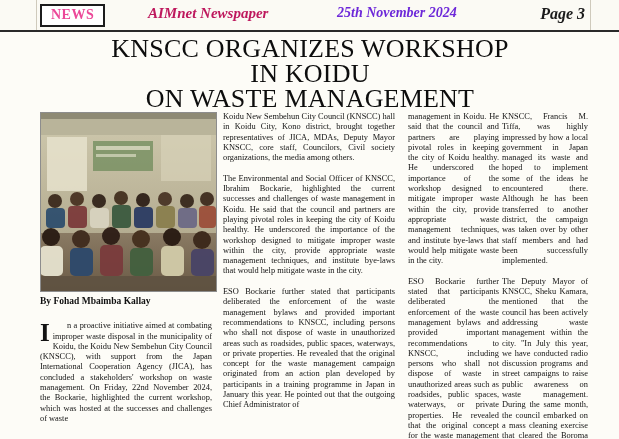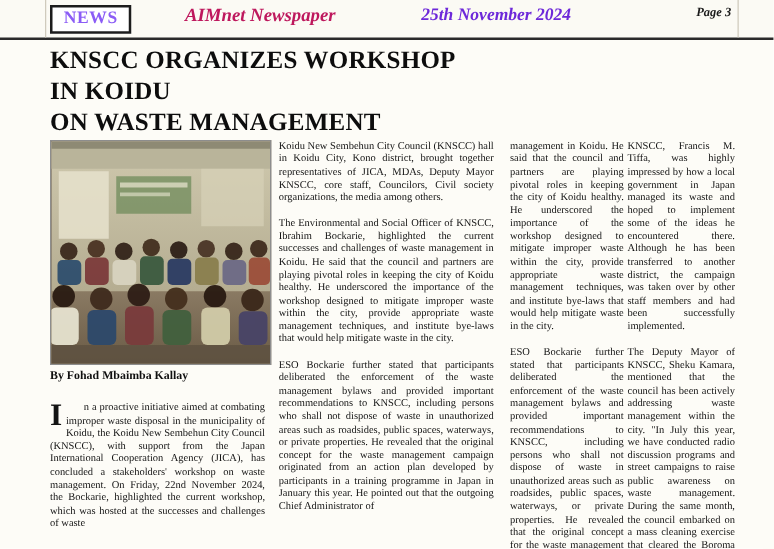--- a/index.html
+++ b/index.html
@@ -36,21 +36,21 @@
     position: absolute;
     left: 40px;
     top: 4px;
     border: 2px solid #1c1c1c;
     padding: 1px 9px 2px 9px;
     font-family: "Liberation Serif", serif;
     font-weight: bold;
     font-size: 14px;
     letter-spacing: 0.5px;
     background: #ffffff;
-    color: #8b5cf6;
+    color: #ec4899;
   }
   .paper-name {
     position: absolute;
     left: 148px;
     top: 5px;
     font-family: "Liberation Serif", serif;
     font-style: italic;
     font-weight: bold;
     font-size: 15px;
     color: #be185d;
@@ -65,21 +65,21 @@
     font-size: 14px;
     color: #6d28d9;
   }
   .page-num {
     position: absolute;
     right: 34px;
     top: 5px;
     font-family: "Liberation Serif", serif;
     font-style: italic;
     font-weight: bold;
-    font-size: 10px;
+    font-size: 16px;
     color: #1b1b1b;
   }
   .masthead-rule-left {
     position: absolute;
     left: 0;
     top: 0;
     width: 36px;
     height: 30px;
     border-right: 1px solid #cfcabc;
   }
@@ -91,23 +91,24 @@
     height: 30px;
     border-left: 1px solid #cfcabc;
   }
 
   
   .headline {
     position: absolute;
     left: 40px;
     top: 36px;
     width: 540px;
-    font-family: "Liberation Serif", serif;
-    font-weight: bold;
-    font-size: 20px;
+    text-align: center;
+    font-family: "Liberation Serif", serif;
+    font-weight: normal;
+    font-size: 26px;
     line-height: 25px;
     letter-spacing: 0.2px;
     color: #0d0d0d;
   }
 
   
   .body-area {
     position: absolute;
     left: 40px;
     top: 112px;

